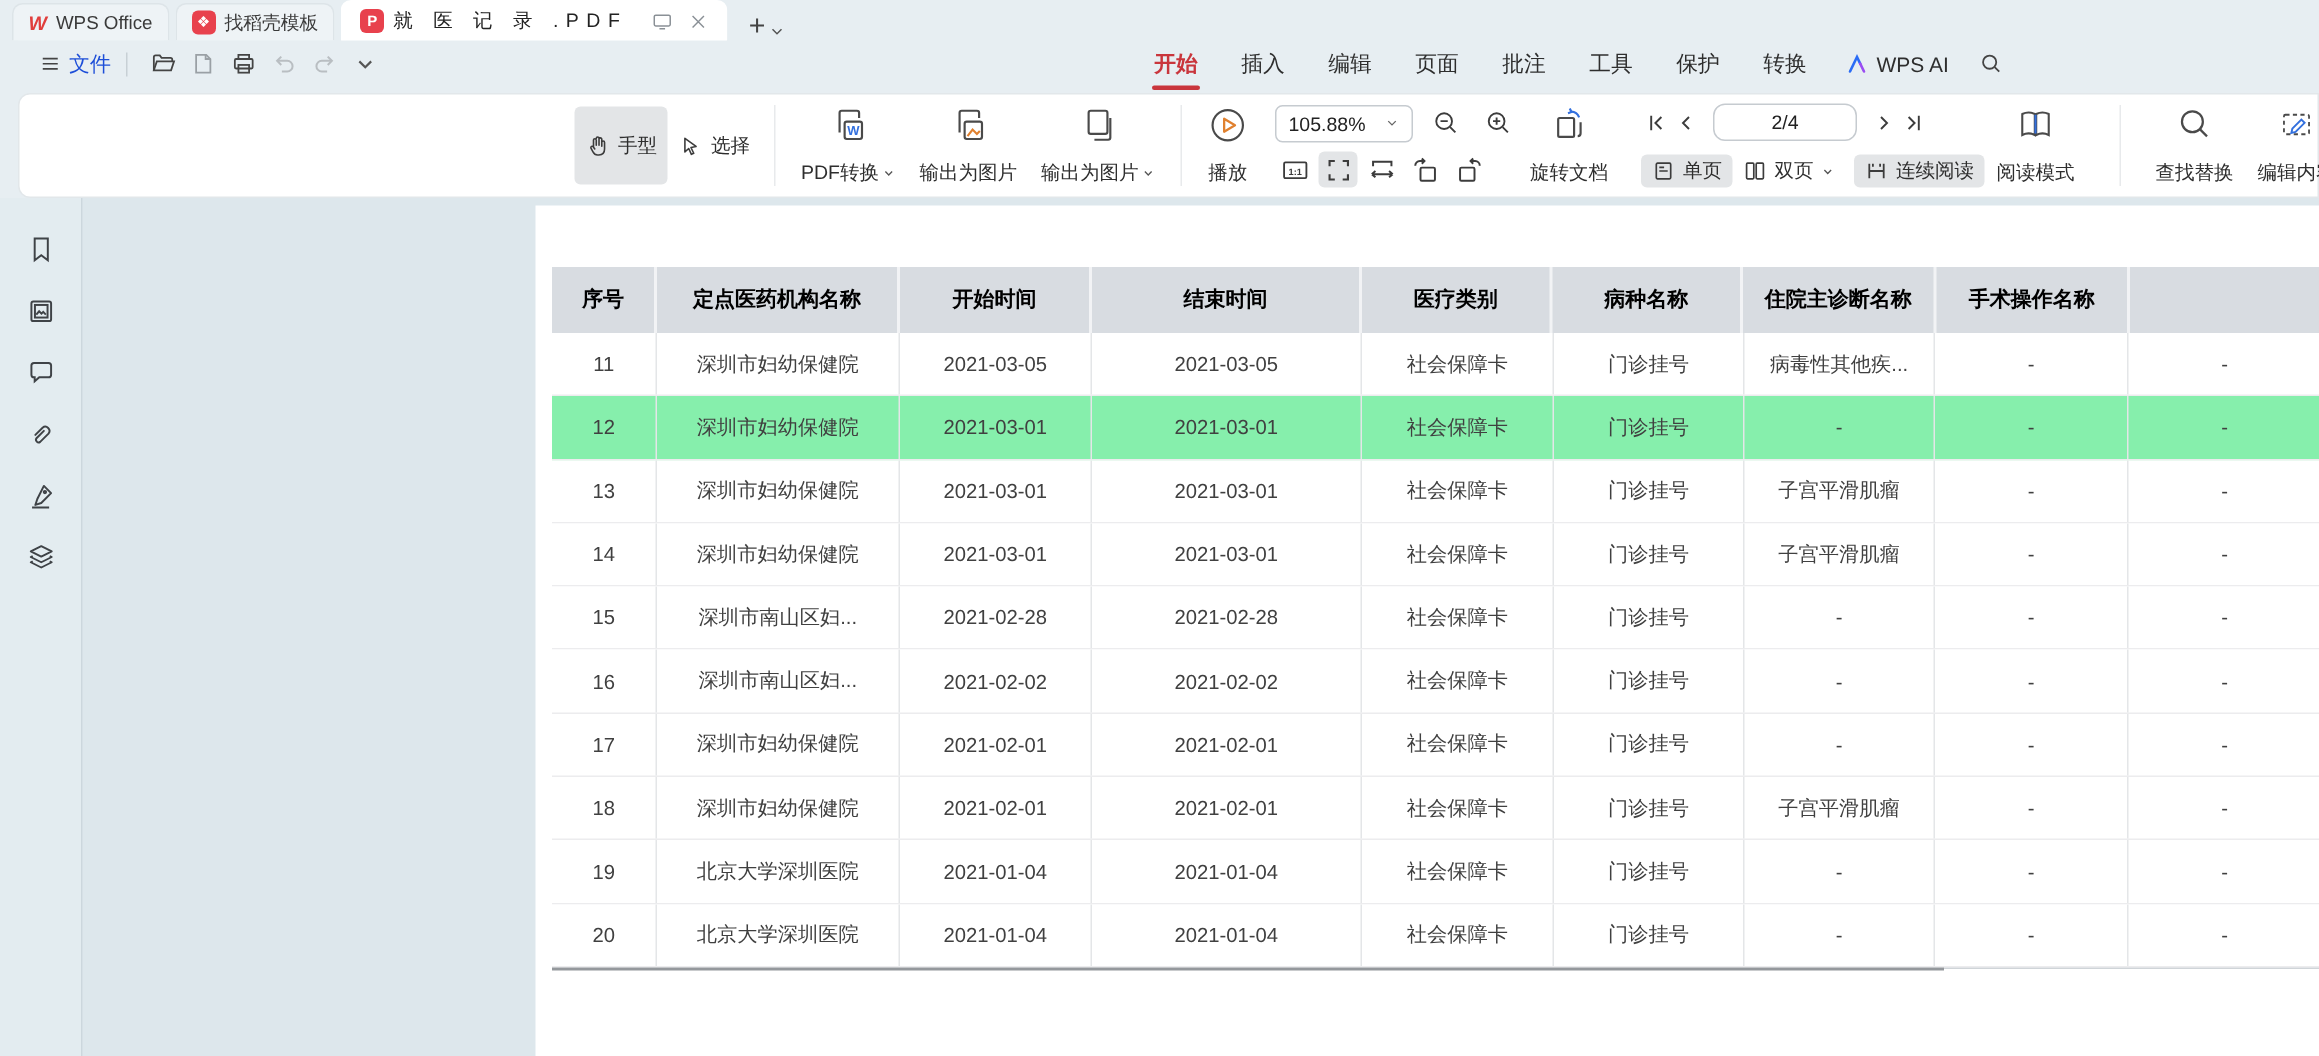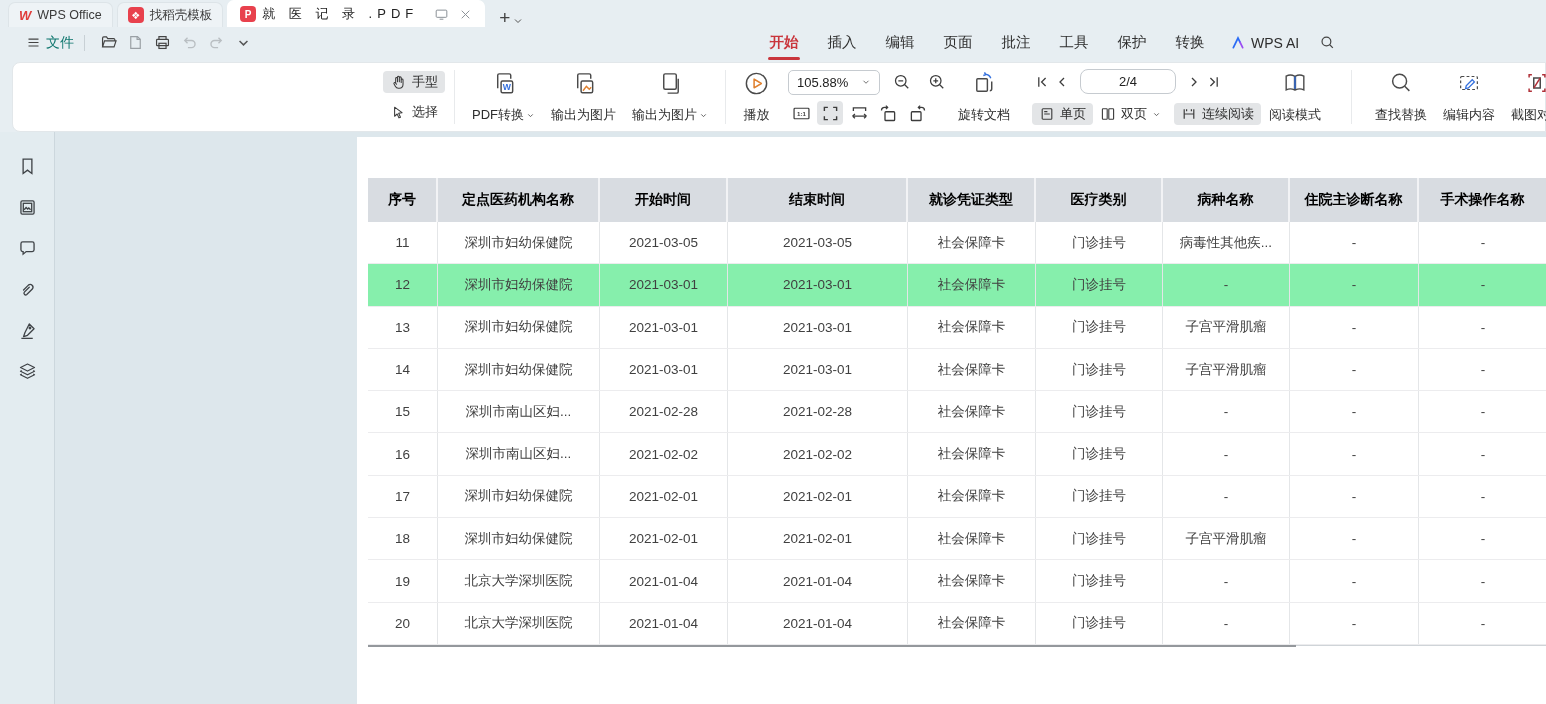--- a/index.html
+++ b/index.html
@@ -17,37 +17,37 @@
   .doc-label { letter-spacing:5px; font-size:13px; color:#222; }
   .wlogo { color:#e03e3c; font-weight:bold; font-size:13px; font-style:italic; }
   .sqicon { width:16px; height:16px; border-radius:4px; background:#e8414d; color:#fff;
     font-size:10px; font-weight:bold; display:flex; align-items:center; justify-content:center; }
   .tab-tools { display:flex; align-items:center; gap:10px; margin-left:10px; color:#8a9096; }
   .newtab { font-size:19px; color:#444; line-height:1; margin-left:14px; }
   .tinychev { margin-left:2px; }
 
   
   .menubar { position:absolute; left:0; top:27px; width:100%; height:31px; display:flex; align-items:center; }
-  .mfile { display:flex; align-items:center; gap:5px; margin-left:26px; font-size:14px; color:#0f766e; }
+  .mfile { display:flex; align-items:center; gap:5px; margin-left:26px; font-size:14px; color:#1d4ed8; }
   .mdivider { width:1px; height:16px; background:#c8d0d5; margin:0 10px; }
   .micon { width:19px; height:19px; margin:0 4px; display:inline-flex; }
   .mtabs { display:flex; align-items:center; margin-left:498px; }
   .mtab { position:relative; font-size:14.5px; color:#2e2e2e; padding:5px 0; margin:0 14.5px; }
   .mtab.active { color:#c9353c; font-weight:bold; }
   .mtab.active::after { content:""; position:absolute; left:50%; transform:translateX(-50%);
     bottom:-3px; width:32px; height:3px; background:#c9353c; border-radius:2px; }
   .ai-item { display:flex; align-items:center; gap:4px; margin:0 12px; font-size:14px; color:#2e2e2e; }
   .msearch { margin-left:8px; display:inline-flex; }
 
   
   .toolcard { position:absolute; left:12px; top:62px; width:1534px; height:70px;
     background:#fff; border:1px solid #e2e7ea; border-radius:8px 0 0 8px;
     display:flex; align-items:center; padding-left:370px; }
   .tdiv { width:1px; height:54px; background:#e8eaec; margin:0 9px; flex:none; }
-  .toolpair { display:flex; flex-direction:column; justify-content:space-between; height:52px; flex:none; }
+  .toolpair { display:flex; flex-direction:row; justify-content:space-between; height:52px; flex:none; }
   .smallbtn { display:flex; align-items:center; gap:5px; font-size:13px; color:#2e2e2e;
     padding:2px 7px; border-radius:4px; }
   .smallbtn.sel { background:#e3e5e7; }
   .bigbtn { display:flex; flex-direction:column; align-items:center; justify-content:space-between;
     height:56px; padding:1px 8px; flex:none; }
   .bigbtn .lbl { display:flex; align-items:center; gap:2px; font-size:13px; color:#2e2e2e; white-space:nowrap; }
   .stack { display:flex; flex-direction:column; justify-content:space-between; height:56px; flex:none; }
   .row { display:flex; align-items:center; }
   .combo { display:flex; align-items:center; justify-content:space-between; width:92px; height:25px;
     border:1px solid #c6cbd0; border-radius:5px; padding:0 8px; font-size:13px; color:#222; background:#fff; }
@@ -461,21 +461,20 @@
     </span>
   </div>
 
   <div class="page">
     <div class="doctable">
       <div class="thead" id="thead">
           <div class="th c0">序号</div>
           <div class="th c1">定点医药机构名称</div>
           <div class="th c2">开始时间</div>
           <div class="th c3">结束时间</div>
-          <div class="th c4">就诊凭证类型</div>
           <div class="th c5">医疗类别</div>
           <div class="th c6">病种名称</div>
           <div class="th c7">住院主诊断名称</div>
           <div class="th c8">手术操作名称</div>
           <div class="th stubcell"></div>
         </div>
       <div id="tbody">
           <div class="trow">
             <div class="td c0">11</div>
             <div class="td c1">深圳市妇幼保健院</div>

